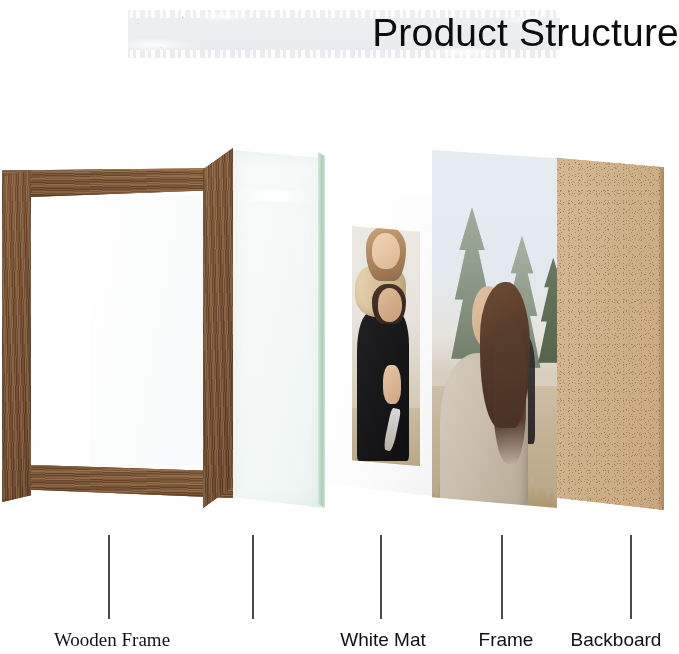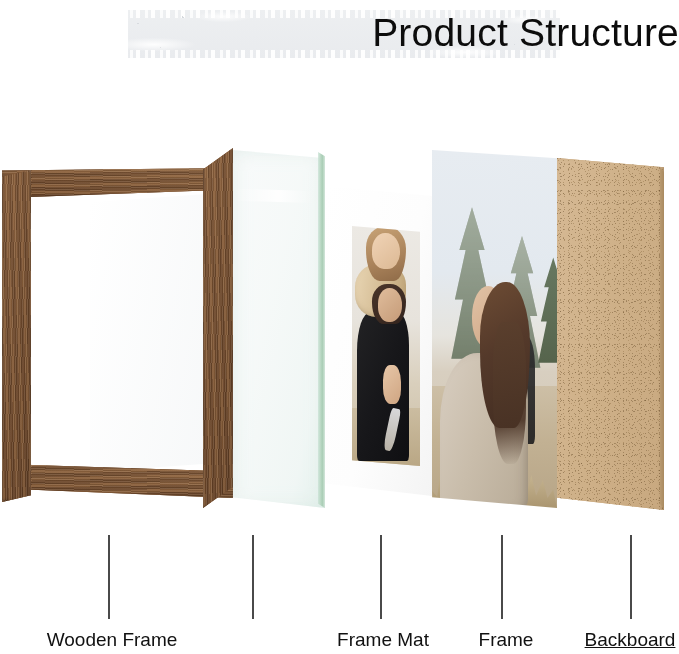--- a/index.html
+++ b/index.html
@@ -549,19 +549,19 @@
     </div>
   </div>
 
   <div id="callouts">
     <div class="leader-line" style="left:108px;"></div>
     <div class="leader-line" style="left:252px;"></div>
     <div class="leader-line" style="left:380px;"></div>
     <div class="leader-line" style="left:501px;"></div>
     <div class="leader-line" style="left:630px;"></div>
 
-    <div class="callout-label" style="left:112px;">Wooden Frame</div>
-    <div class="callout-label" style="left:383px;">Frame Mat</div>
+    <div class="callout-label" style="left:112px;font-family:Liberation Serif, serif;">Wooden Frame</div>
+    <div class="callout-label" style="left:383px;">White Mat</div>
     <div class="callout-label" style="left:506px;">Frame</div>
-    <div class="callout-label" style="left:630px;text-decoration:underline;">Backboard</div>
+    <div class="callout-label" style="left:616px;">Backboard</div>
   </div>
 
 </div>
 
 </body></html>

